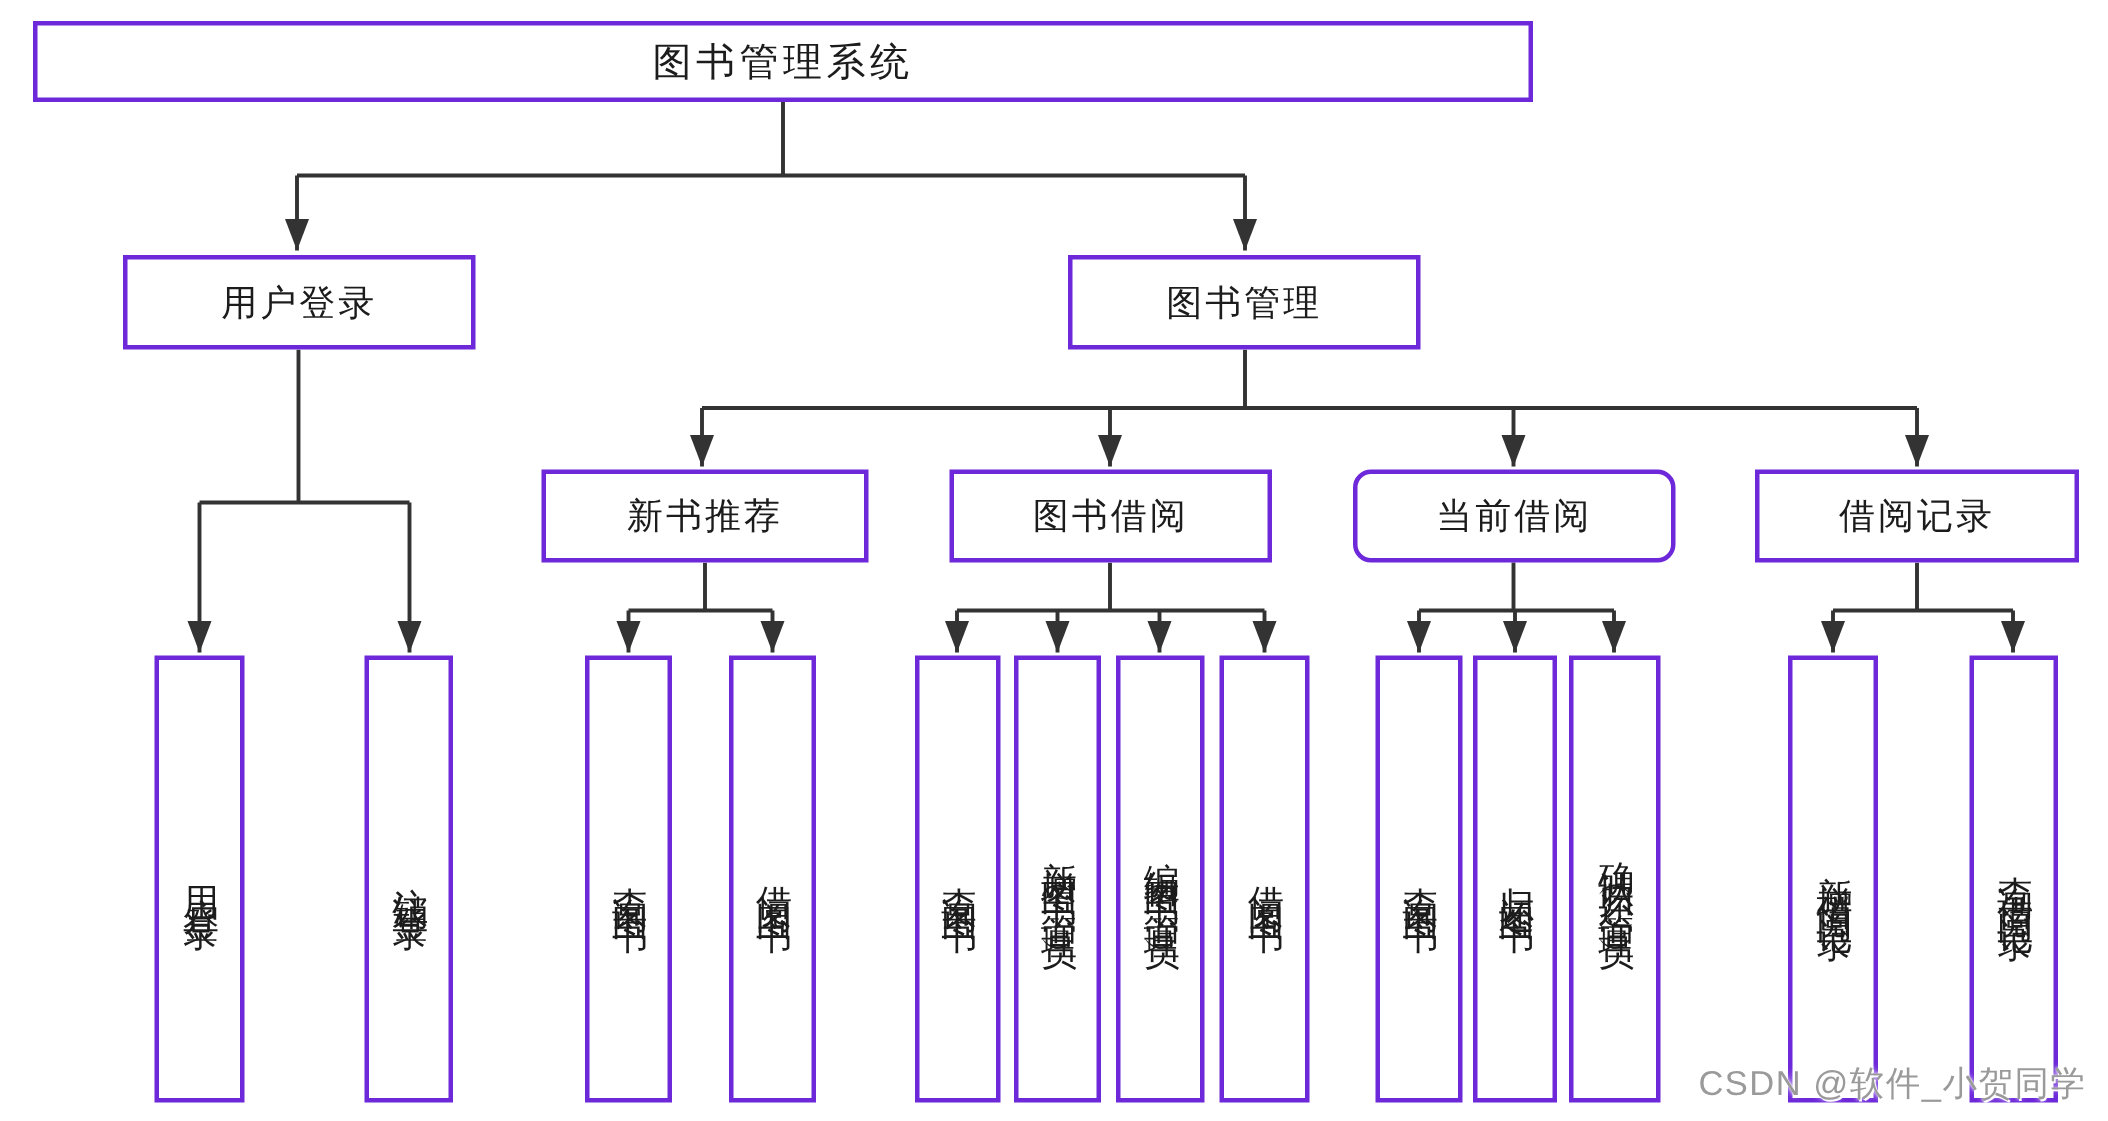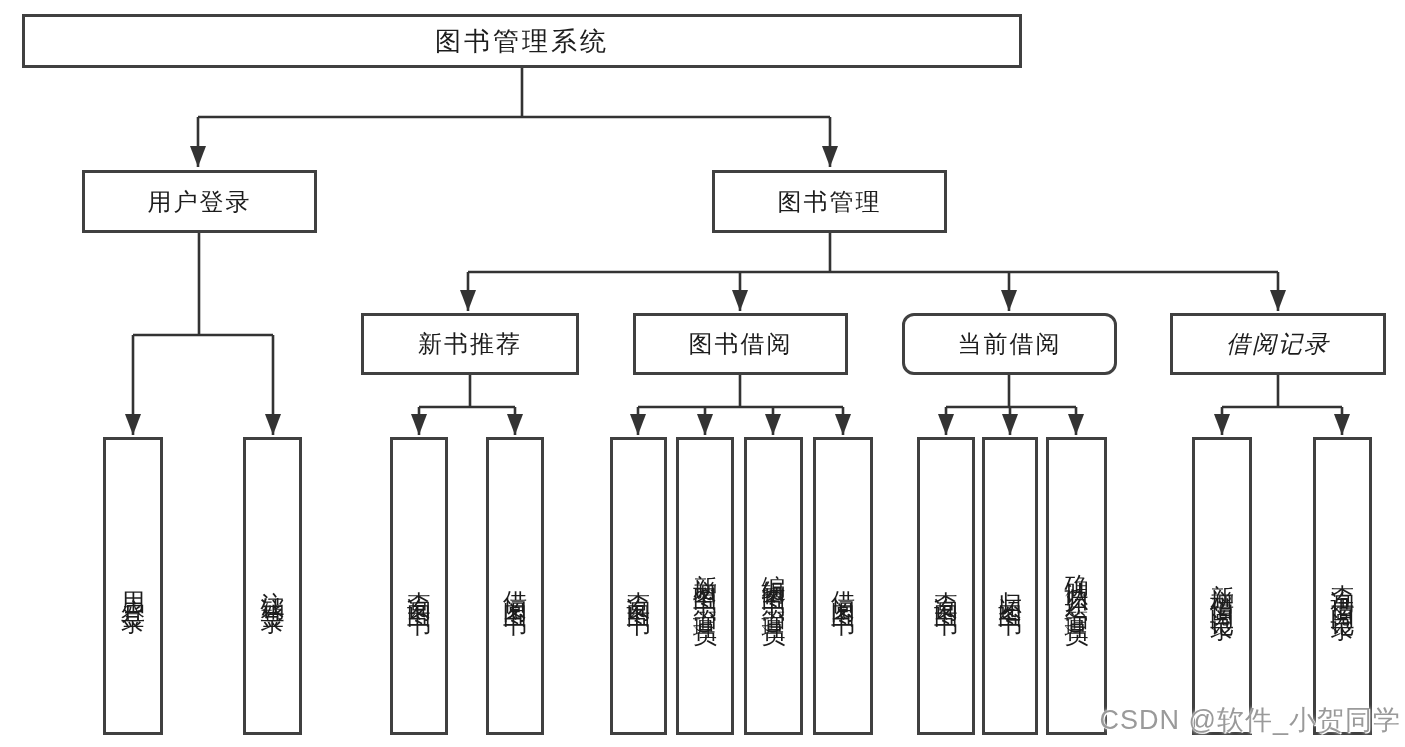--- a/index.html
+++ b/index.html
@@ -3,33 +3,33 @@
 <meta charset="utf-8">
 <style>
   html,body{margin:0;padding:0;background:#fff;}
   .canvas{
     position:relative;width:1405px;height:747px;background:#ffffff;overflow:hidden;
     font-family:"Liberation Sans","DejaVu Sans",sans-serif;color:#1c1c1c;
   }
   svg.connectors{position:absolute;left:0;top:0;z-index:1;}
   .node{
     position:absolute;box-sizing:border-box;background:#ffffff;
-    border:3px solid #404040;display:flex;align-items:center;justify-content:center;
+    border:3px solid #6d28d9;display:flex;align-items:center;justify-content:center;
     z-index:2;
   }
   .node .lbl{font-size:24px;letter-spacing:2px;white-space:nowrap;}
   .title-box{border-width:3px;}
   .title-box .lbl{font-size:26px;letter-spacing:3px;}
   .vbox .lbl{
     writing-mode:vertical-rl;text-orientation:mixed;
     font-size:24px;letter-spacing:7px;line-height:1;
   }
   .watermark{
-    position:absolute;right:4px;bottom:9px;z-index:3;
-    font-size:27px;color:#9a9a9a;letter-spacing:1px;white-space:nowrap;
+    position:absolute;right:14px;bottom:9px;z-index:3;
+    font-size:23px;color:#9a9a9a;letter-spacing:1px;white-space:nowrap;
     text-shadow:0 0 2px #fff,0 0 4px #fff,1px 1px 0 #fff;
     text-align:right;
   }
 </style>
 </head>
 <body>
 
 <div class="canvas">
 
   <svg class="connectors" width="1405" height="747" viewBox="0 0 1405 747" fill="none">
@@ -93,21 +93,21 @@
 
   <div class="node" style="left:633px;top:313px;width:215px;height:62px;">
     <span class="lbl">图书借阅</span>
   </div>
   <div class="node" style="left:361px;top:313px;width:218px;height:62px;">
     <span class="lbl">新书推荐</span>
   </div>
   <div class="node" style="left:902px;top:313px;width:215px;height:62px;border-radius:12px;">
     <span class="lbl">当前借阅</span>
   </div>
-  <div class="node" style="left:1170px;top:313px;width:216px;height:62px;font-style:italic;">
+  <div class="node" style="left:1170px;top:313px;width:216px;height:62px;">
     <span class="lbl">借阅记录</span>
   </div>
 
   <div class="node vbox" style="left:103px;top:437px;width:60px;height:298px;">
     <span class="lbl">用户登录</span>
   </div>
   <div class="node vbox" style="left:243px;top:437px;width:59px;height:298px;">
     <span class="lbl">注销登录</span>
   </div>
 

